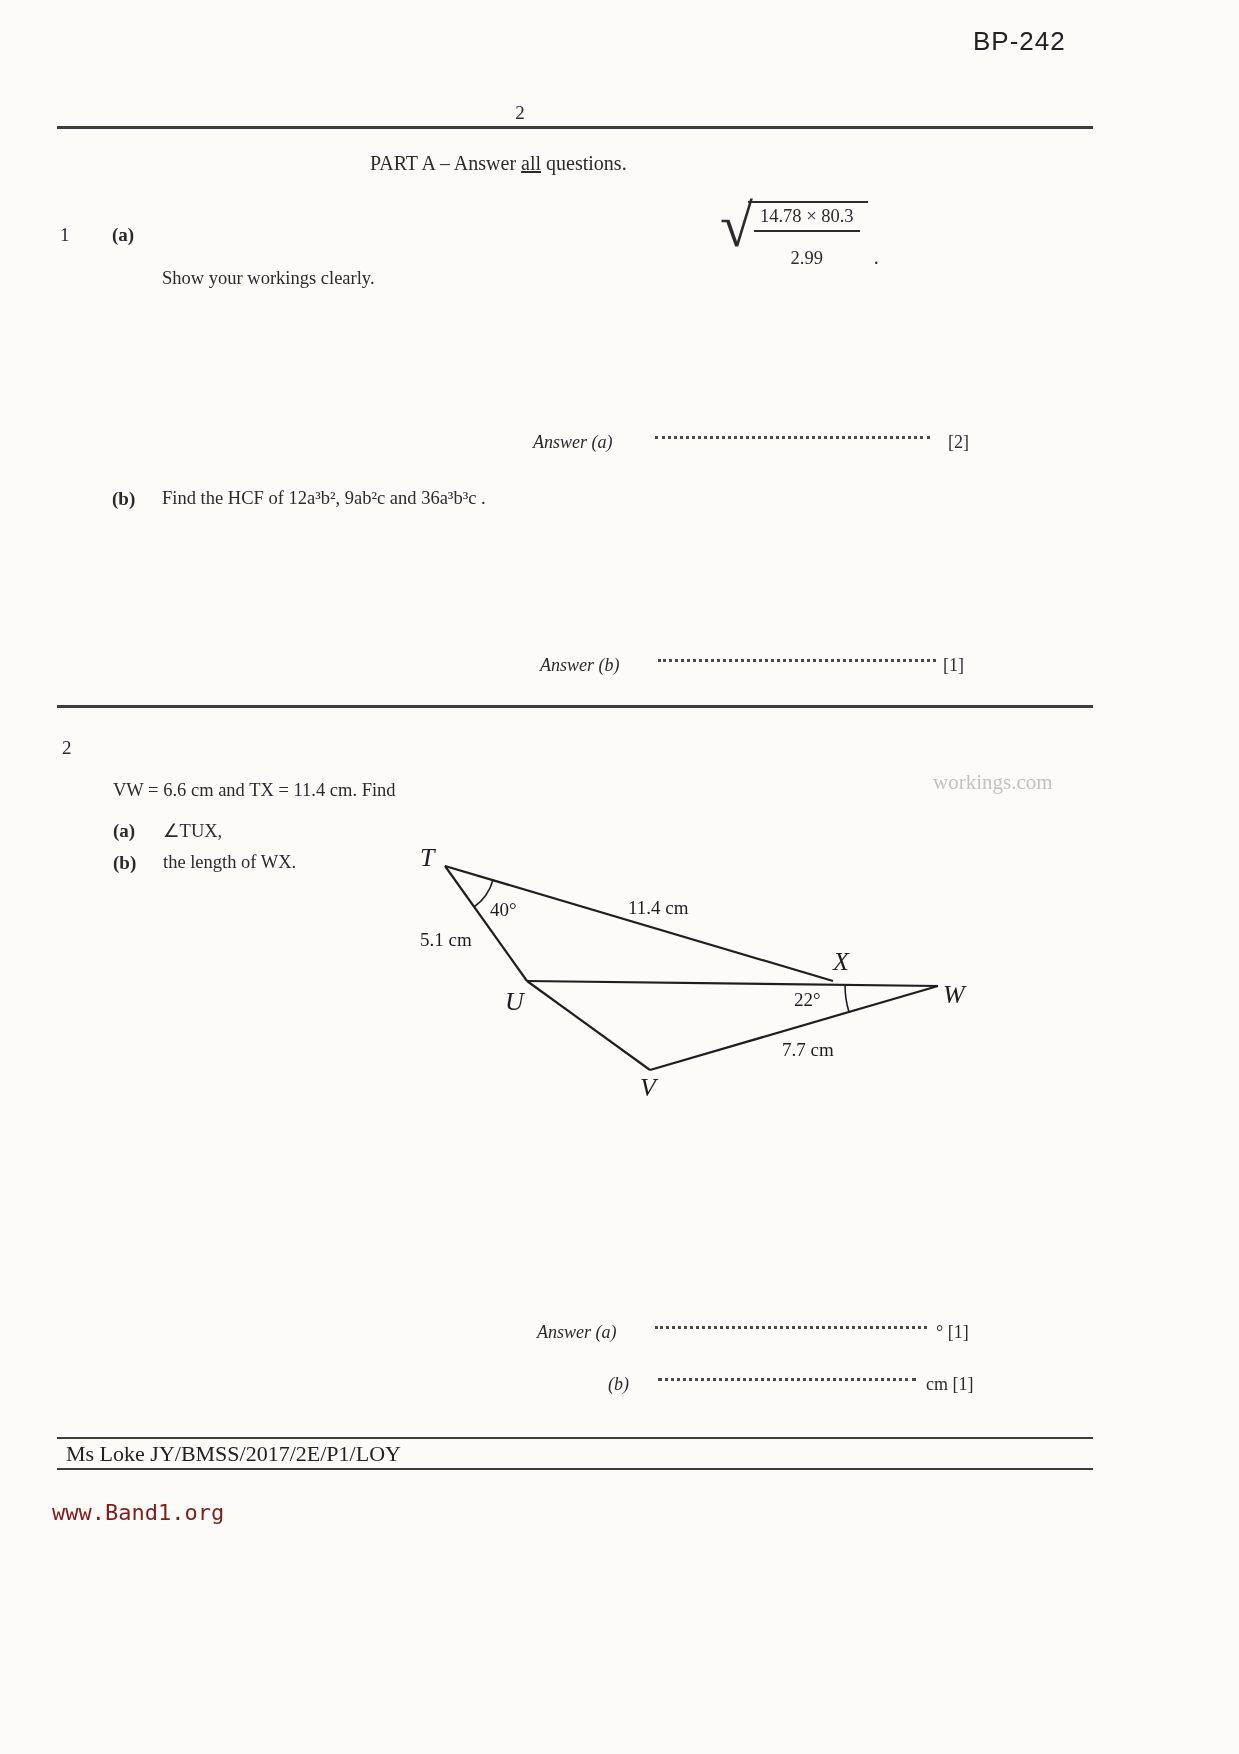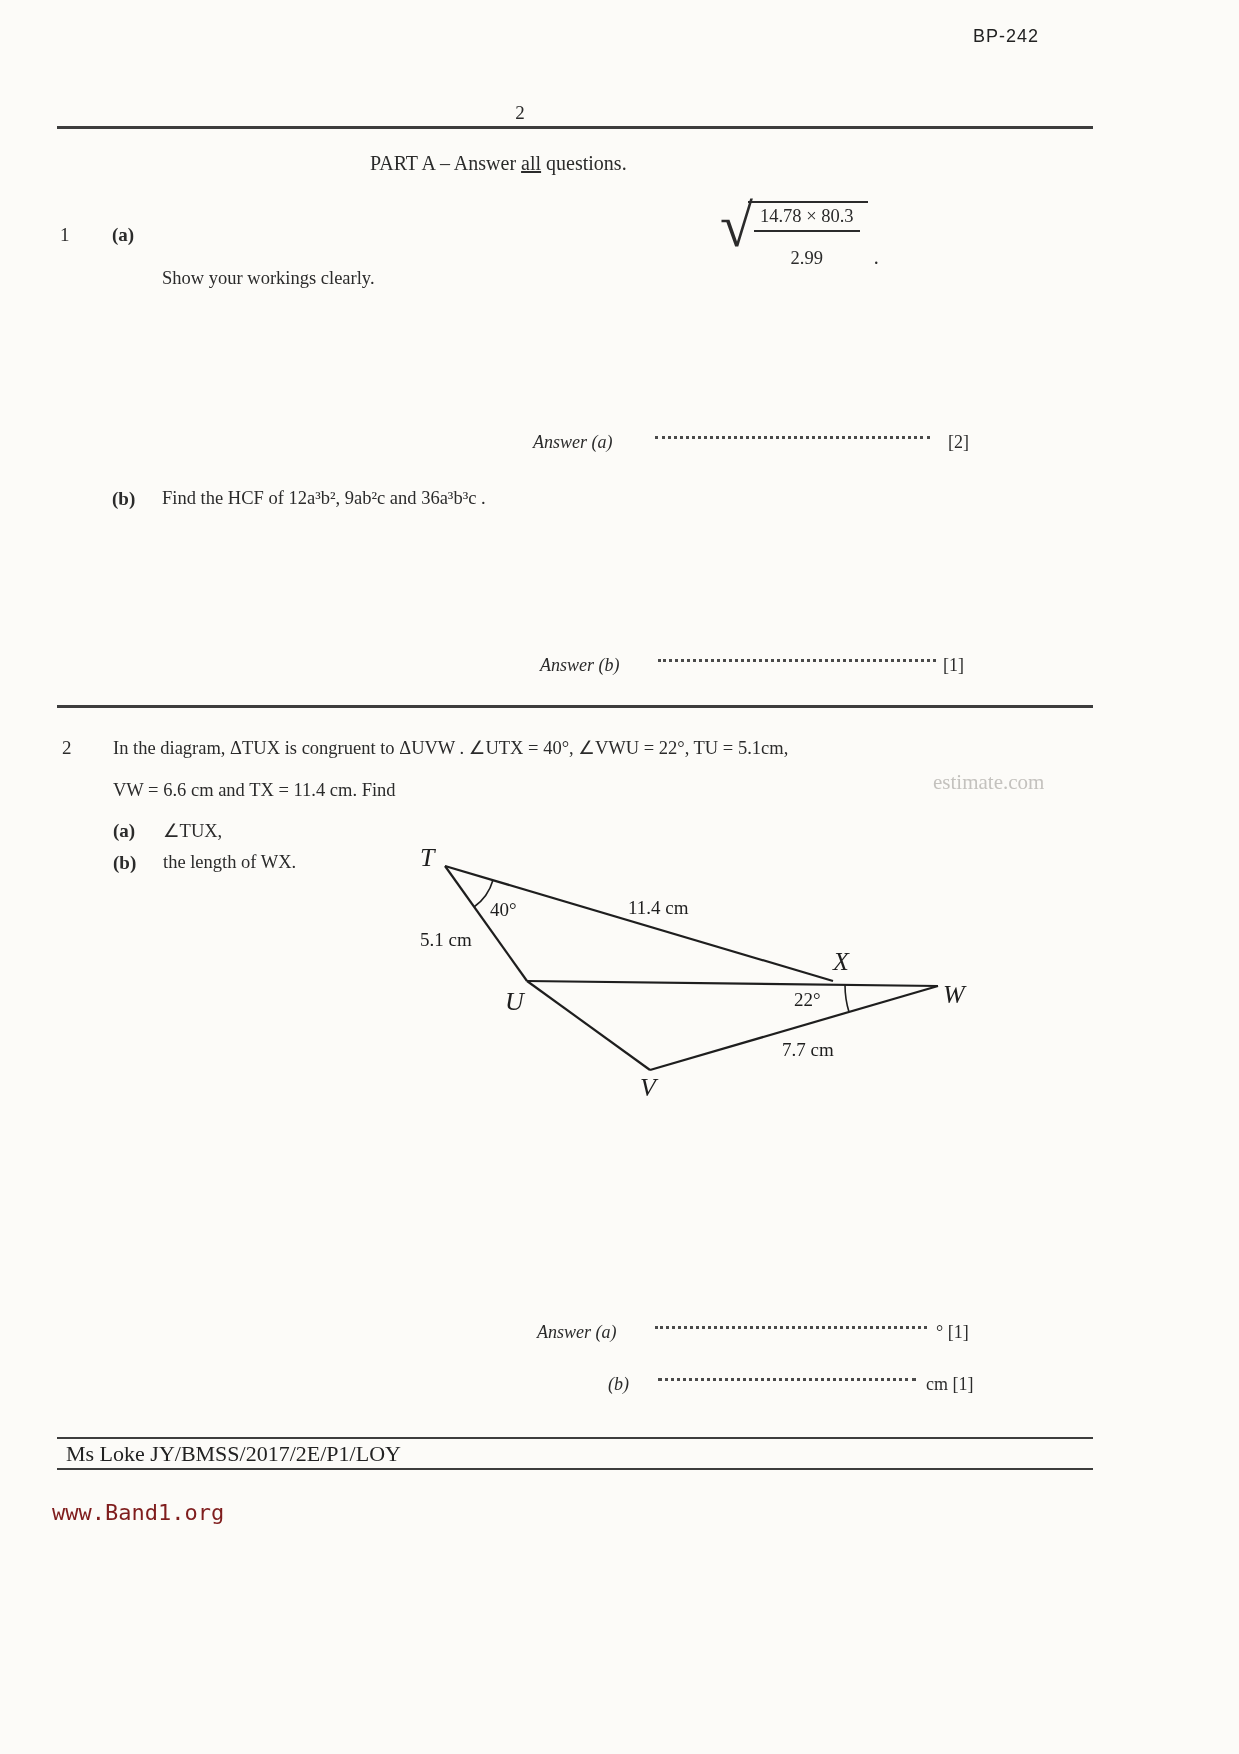--- a/index.html
+++ b/index.html
@@ -10,21 +10,21 @@
     margin:0 auto;
     background:#fcfbf8;
     font-family:"Liberation Serif", serif;
     color:#2b2b2b;
     overflow:hidden;
   }
   .abs { position:absolute; }
   .doc-code {
     left:973px; top:26px;
     font-family:"Liberation Sans", sans-serif;
-    font-size:18px; letter-spacing:1px; color:#222;
+    font-size:26px; letter-spacing:1px; color:#222;
   }
   .page-num { left:500px; top:102px; width:40px; text-align:center; font-size:19px; }
   .rule { background:#3d3d3d; }
   .rule-top   { left:57px;  top:126px;  width:1036px; height:3px; }
   .rule-mid   { left:57px;  top:705px;  width:1036px; height:3px; }
   .rule-b1    { left:57px;  top:1437px; width:1036px; height:2px; }
   .rule-b2    { left:57px;  top:1468px; width:1036px; height:2px; }
   .part-header { left:370px; top:152px; font-size:20px; font-weight:normal; }
   .part-header .u { text-decoration:underline; }
   .qnum { font-size:19px; }
@@ -84,22 +84,21 @@
   <div class="abs plabel" style="left:112px; top:488px;">(b)</div>
   <div class="abs qtext" style="left:162px; top:488px;">Find the HCF of 12a³b², 9ab²c and 36a³b³c .</div>
 
   <div class="abs ans-label" style="left:540px; top:655px;">Answer (b)</div>
   <div class="abs dots" style="left:658px; top:641px; width:278px;"></div>
   <div class="abs marks" style="left:943px; top:655px;">[1]</div>
 
   <div class="abs rule rule-mid"></div>
 
   <div class="abs qnum" style="left:62px; top:737px;">2</div>
-  <div class="abs qtext" style="left:113px; top:737px; width:800px;">In the diagram, ΔTUX is congruent to ΔUVW .  ∠UTX = 40°,  ∠VWU = 22°,  TU = 5.1cm,</div>
-  <div class="abs watermark">estimate.com</div>
+  <div class="abs watermark">workings.com</div>
   <div class="abs qtext" style="left:113px; top:780px;">VW = 6.6 cm and TX = 11.4 cm. Find</div>
 
   <div class="abs plabel" style="left:113px; top:820px;">(a)</div>
   <div class="abs qtext" style="left:163px; top:820px;">∠TUX,</div>
   <div class="abs plabel" style="left:113px; top:852px;">(b)</div>
   <div class="abs qtext" style="left:163px; top:852px;">the length of WX.</div>
 
   <svg class="abs" style="left:390px; top:838px;" width="580" height="275" viewBox="0 0 580 275">
     <g stroke="#1e1e1e" stroke-width="2.2" fill="none">
       <line x1="55" y1="28" x2="137" y2="143"></line>

